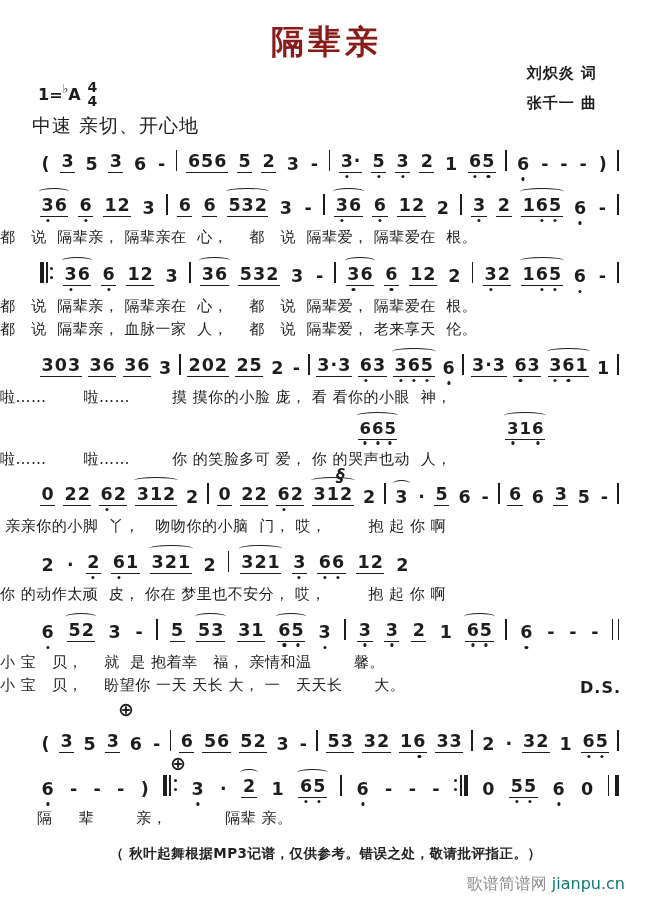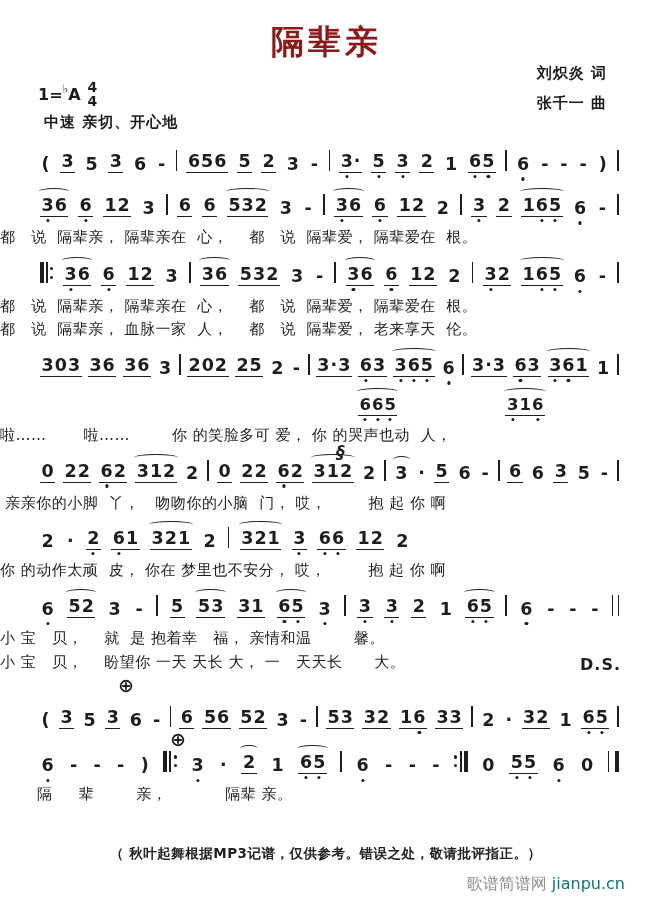--- a/index.html
+++ b/index.html
@@ -6,28 +6,28 @@
   .sheet{
     position:relative; width:653px; height:905px; margin:0 auto;
     background:#ffffff; color:#1d1d1d;
     font-family:"DejaVu Sans", sans-serif; overflow:hidden;
   }
   
   .header{position:relative; height:138px;}
   .title{ text-align:center; padding-top:20px; font-size:33px; font-weight:bold;
           color:#8b1a1a; letter-spacing:4px;}
   .subtitle{ text-align:center; font-size:16px; font-weight:bold; margin-top:14px; letter-spacing:1px;}
-  .credits{ position:absolute; top:58px; right:46px; font-size:15px; font-weight:bold;
+  .credits{ position:absolute; top:58px; right:56px; font-size:15px; font-weight:bold;
             line-height:2.0; text-align:right; letter-spacing:1px;}
   .keyrow{ position:absolute; top:80px; left:38px; font-size:16px; font-weight:bold; display:flex; align-items:center;}
   .keyrow .flat{ font-size:12px; vertical-align:super; position:relative; top:-5px;}
   .frac{ display:inline-flex; flex-direction:column; line-height:1.0; margin-left:7px;
          font-size:14px; font-weight:bold; text-align:center;}
   .frac i{font-style:normal;}
-  .tempo{ position:absolute; top:113px; left:44px; font-size:15px; font-weight:bold; letter-spacing:1px;}
+  .tempo{ position:absolute; top:113px; left:32px; font-size:19px; font-weight:normal; letter-spacing:1px;}
   
   .system{position:relative;}
   .notes{
     display:flex; justify-content:space-between; align-items:flex-end;
     padding:12px 34px 9px 40px; font-size:17.5px; font-weight:bold; min-height:22px;
   }
   .notes.narrow{ width:370px; justify-content:space-between; box-sizing:content-box;}
   .tok{ position:relative; display:inline-flex; padding:0 1px; line-height:1.05;}
   .tok.u{ border-bottom:1.7px solid #1d1d1d; padding-bottom:1.5px;}
   .tok.arc::before{
@@ -385,20 +385,21 @@
         <span class="tok arc u">
           <span class="ch od">3</span>
           <span class="ch od">6</span>
           <span class="ch">1</span>
         </span>
         <span class="tok">
           <span class="ch">1</span>
         </span>
         <span class="bar"></span>
       </div>
+    <div class="lyric">啦……       啦……        摸 摸你的小脸 庞， 看 看你的小眼  神，</div>
     <div class="altrow">
       <span class="grp alt-a">
           <span class="tok arc u">
             <span class="ch od">6</span>
             <span class="ch od">6</span>
             <span class="ch od">5</span>
           </span>
         </span>
       <span class="grp alt-b">
           <span class="tok arc u">

